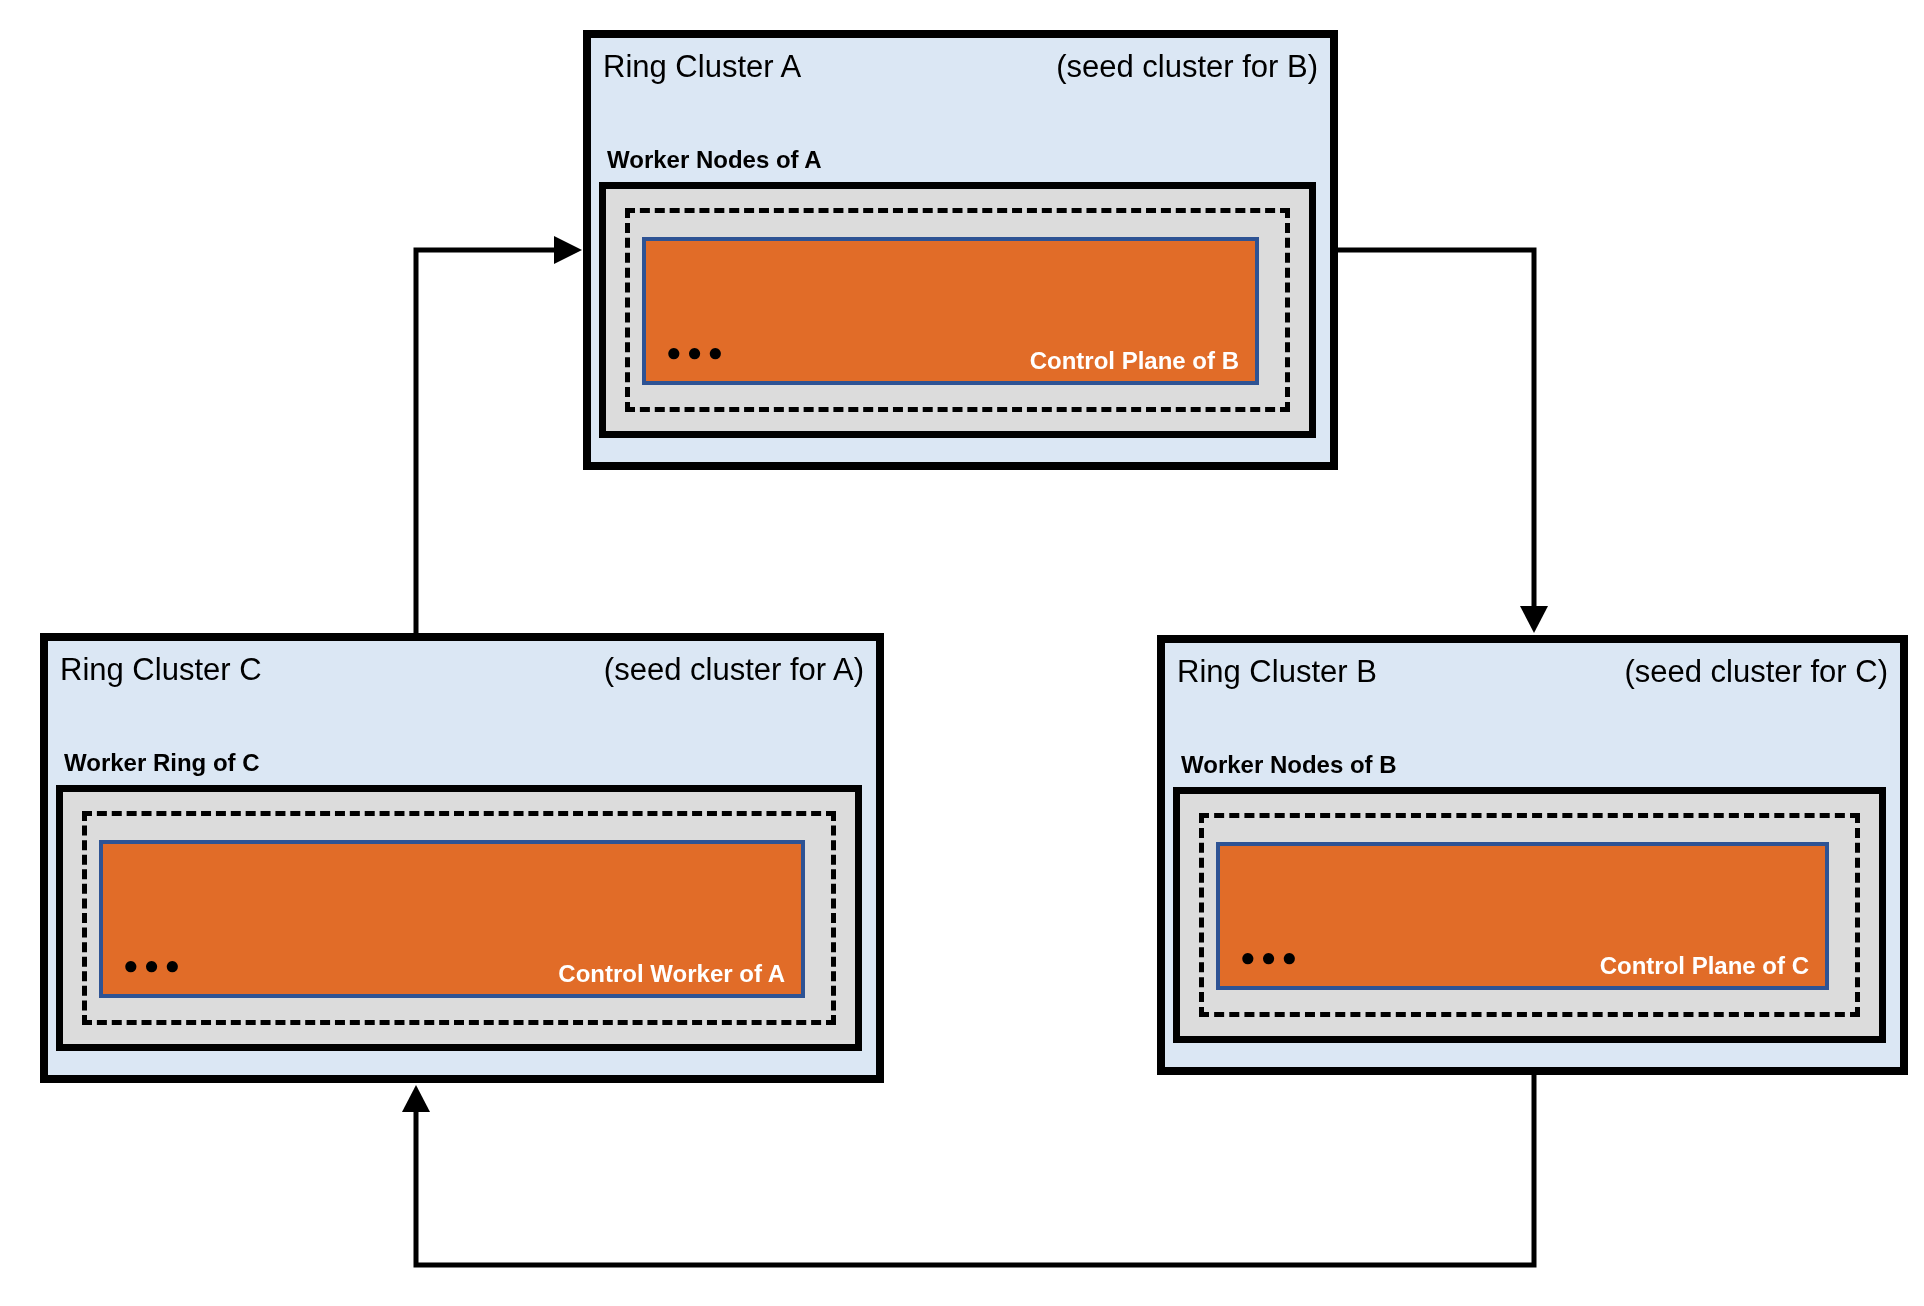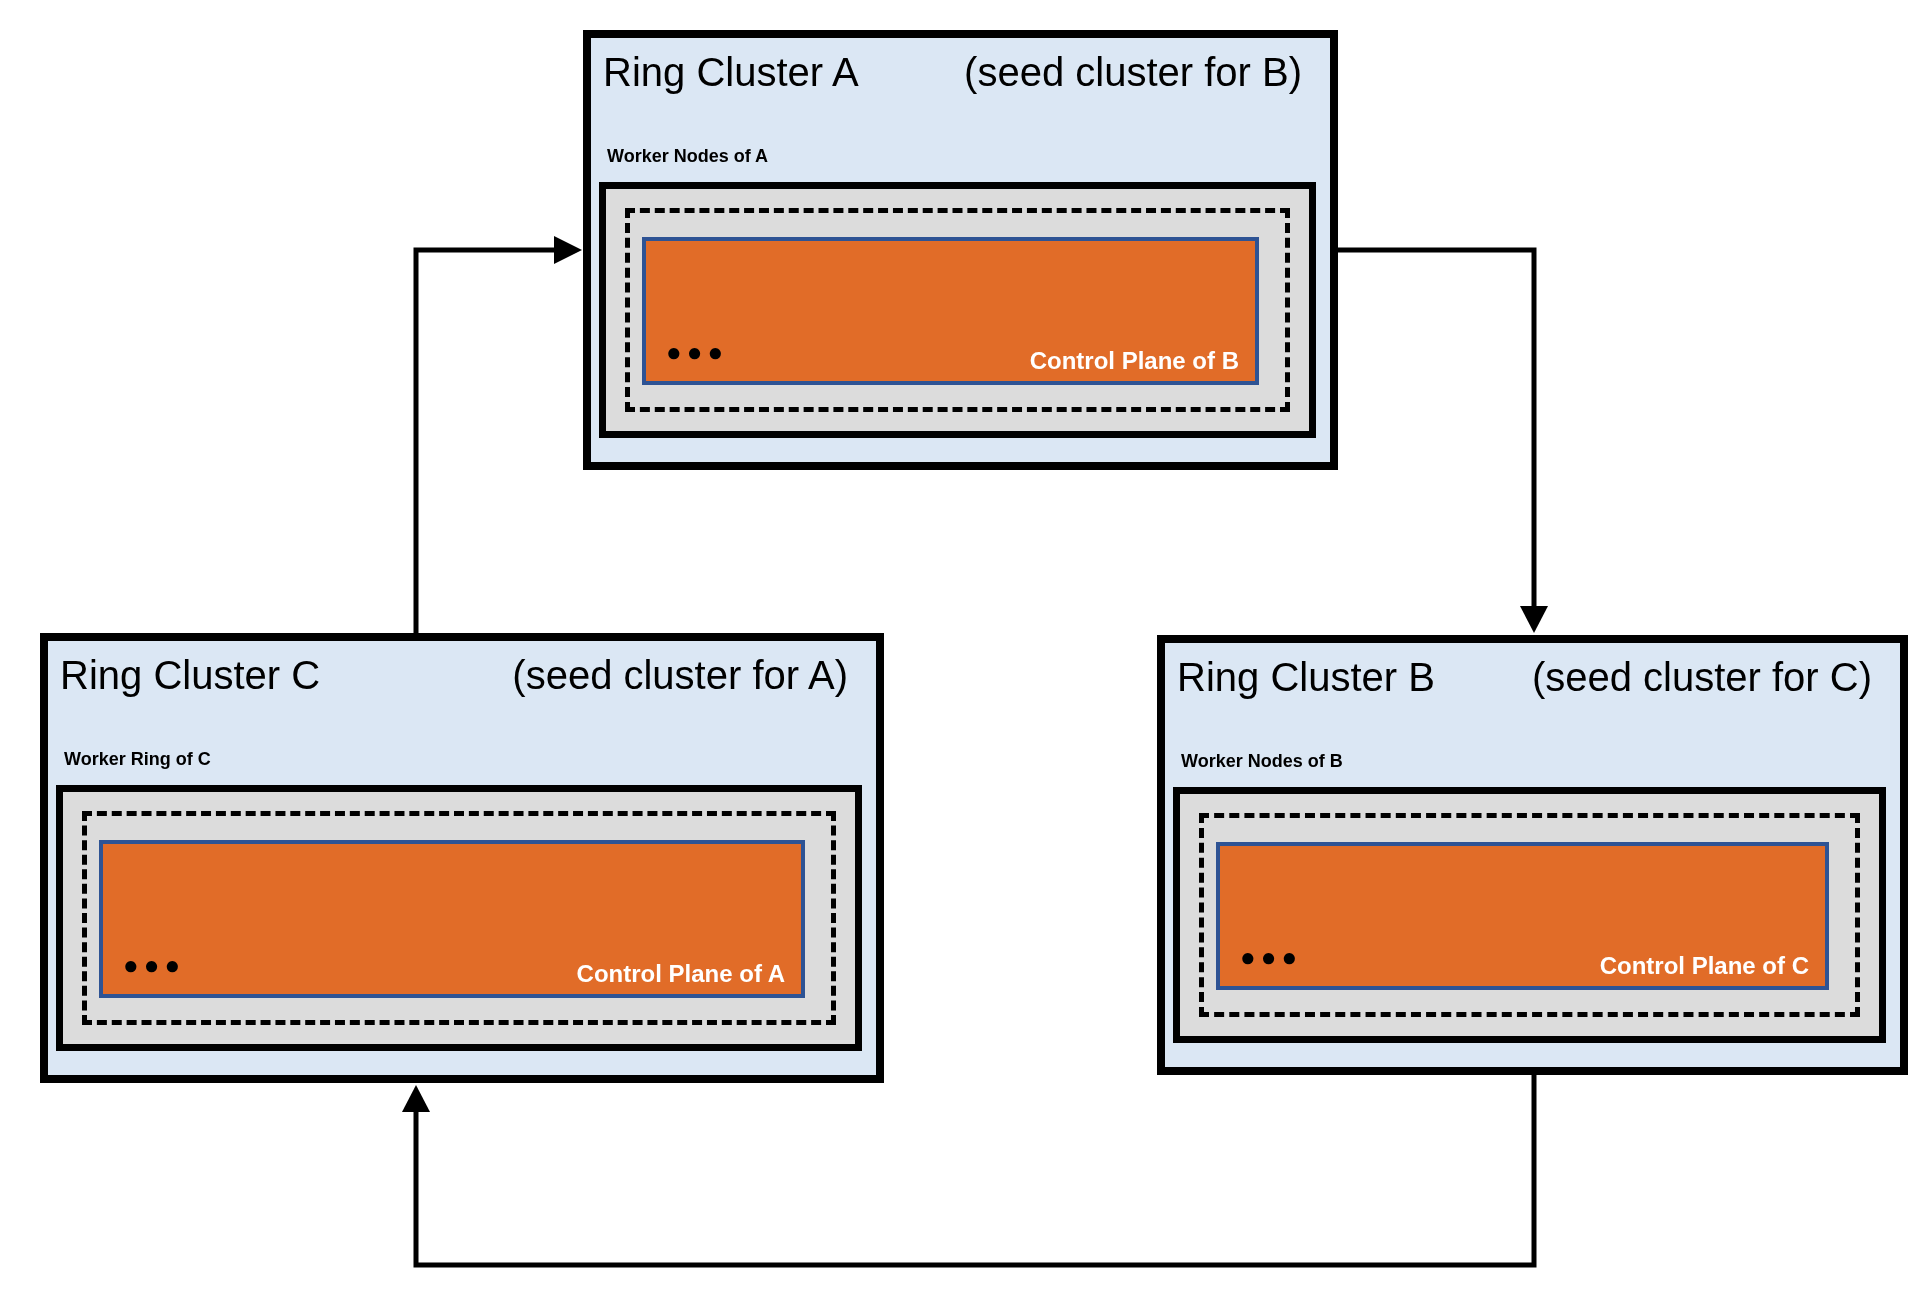--- a/index.html
+++ b/index.html
@@ -30,32 +30,32 @@
     position: absolute;
     background: var(--cluster-fill);
     border: 8px solid var(--cluster-border);
   }
   #cluster-a { left: 583px; top: 30px;  width: 755px; height: 440px; }
   #cluster-b { left: 1157px; top: 635px; width: 751px; height: 440px; }
   #cluster-c { left: 40px;  top: 633px; width: 844px; height: 450px; }
 
   .title-row {
     position: absolute;
-    top: 10px; left: 12px; right: 28px;
+    top: 10px; left: 12px; right: 12px;
     display: flex;
     justify-content: space-between;
     align-items: flex-end;
-    font-size: 40px;
+    font-size: 31px;
     line-height: 1.2;
     white-space: nowrap;
   }
   .worker-label {
     position: absolute;
     top: 108px; left: 16px;
-    font-size: 18px;
+    font-size: 24px;
     font-weight: bold;
     white-space: nowrap;
   }
   .worker-box {
     position: absolute;
     top: 144px; left: 8px; right: 14px; bottom: 24px;
     background: var(--worker-box-fill);
     border: 7px solid var(--worker-box-border);
   }
   .dashed-box {
@@ -130,21 +130,21 @@
   <div class="cluster" id="cluster-c">
     <div class="title-row">
       <span>Ring Cluster C</span>
       <span>(seed cluster for A)</span>
     </div>
     <div class="worker-label">Worker Ring of C</div>
     <div class="worker-box">
       <div class="dashed-box">
         <div class="control-plane">
           <span class="ellipsis">●●●</span>
-          <span class="cp-label">Control Plane of A</span>
+          <span class="cp-label">Control Worker of A</span>
         </div>
       </div>
     </div>
   </div>
 
   <svg class="arrows" width="1924" height="1306" viewBox="0 0 1924 1306">
     <g>
       <polyline class="arrow-line" points="416,633 416,250 556,250"></polyline>
       <polygon class="arrow-head" points="582,250 554,236 554,264"></polygon>
     </g>

